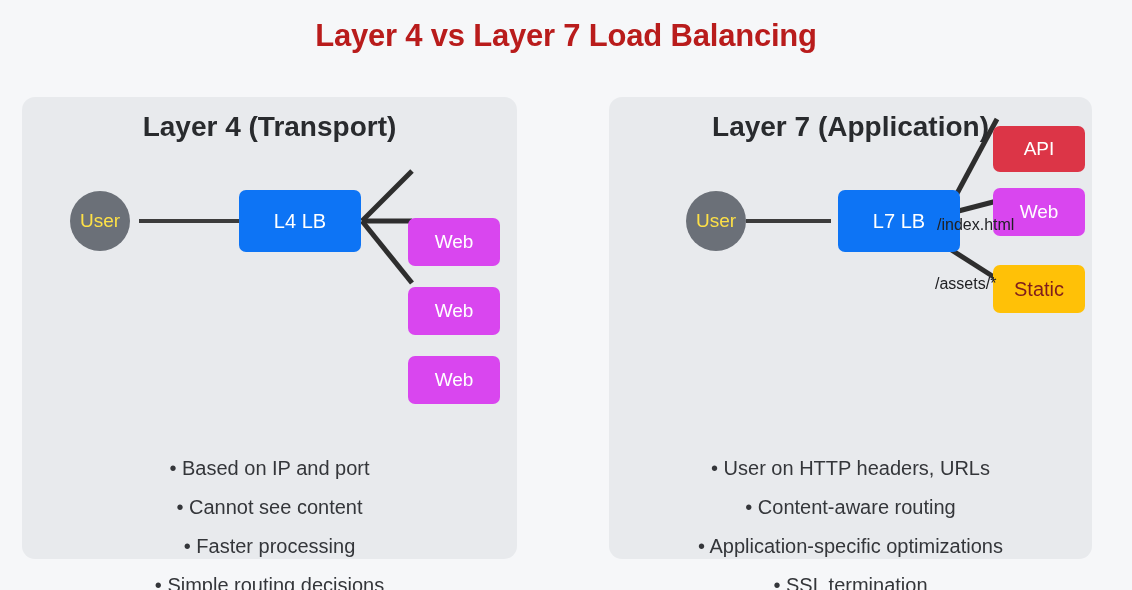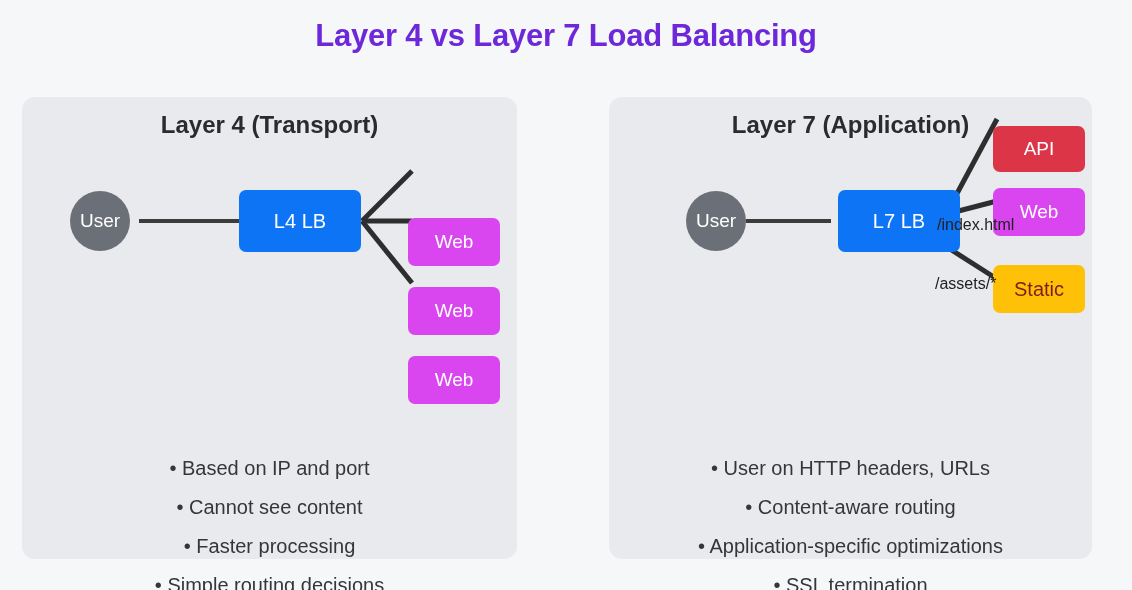--- a/index.html
+++ b/index.html
@@ -15,40 +15,40 @@
     position: relative;
   }
   #page-title {
     position: absolute;
     left: 0;
     top: 18px;
     width: 1132px;
     text-align: center;
     font-size: 31px;
     font-weight: bold;
-    color: #6d28d9;
+    color: #b91c1c;
     letter-spacing: -0.2px;
   }
   .panel {
     position: absolute;
     top: 97px;
     height: 462px;
     background: #e8eaed;
     border-radius: 13px;
   }
   #panel-l4 { left: 22px;  width: 495px; }
   #panel-l7 { left: 609px; width: 483px; }
 
   .panel-heading {
     position: absolute;
     left: 0;
     top: 14px;
     width: 100%;
     text-align: center;
-    font-size: 24px;
+    font-size: 28px;
     font-weight: bold;
     color: #292b2e;
     z-index: 4;
   }
   .diagram {
     position: absolute;
     left: 0;
     top: 0;
     width: 100%;
     height: 250px;
@@ -60,21 +60,21 @@
     top: 0;
     overflow: visible;
     z-index: 2;
   }
   .node-circle {
     position: absolute;
     width: 60px;
     height: 60px;
     border-radius: 50%;
     background: #6b7078;
-    color: #ffffff;
+    color: #fde047;
     font-size: 19px;
     display: flex;
     align-items: center;
     justify-content: center;
     z-index: 3;
   }
   .node-box {
     position: absolute;
     border-radius: 7px;
     color: #ffffff;

